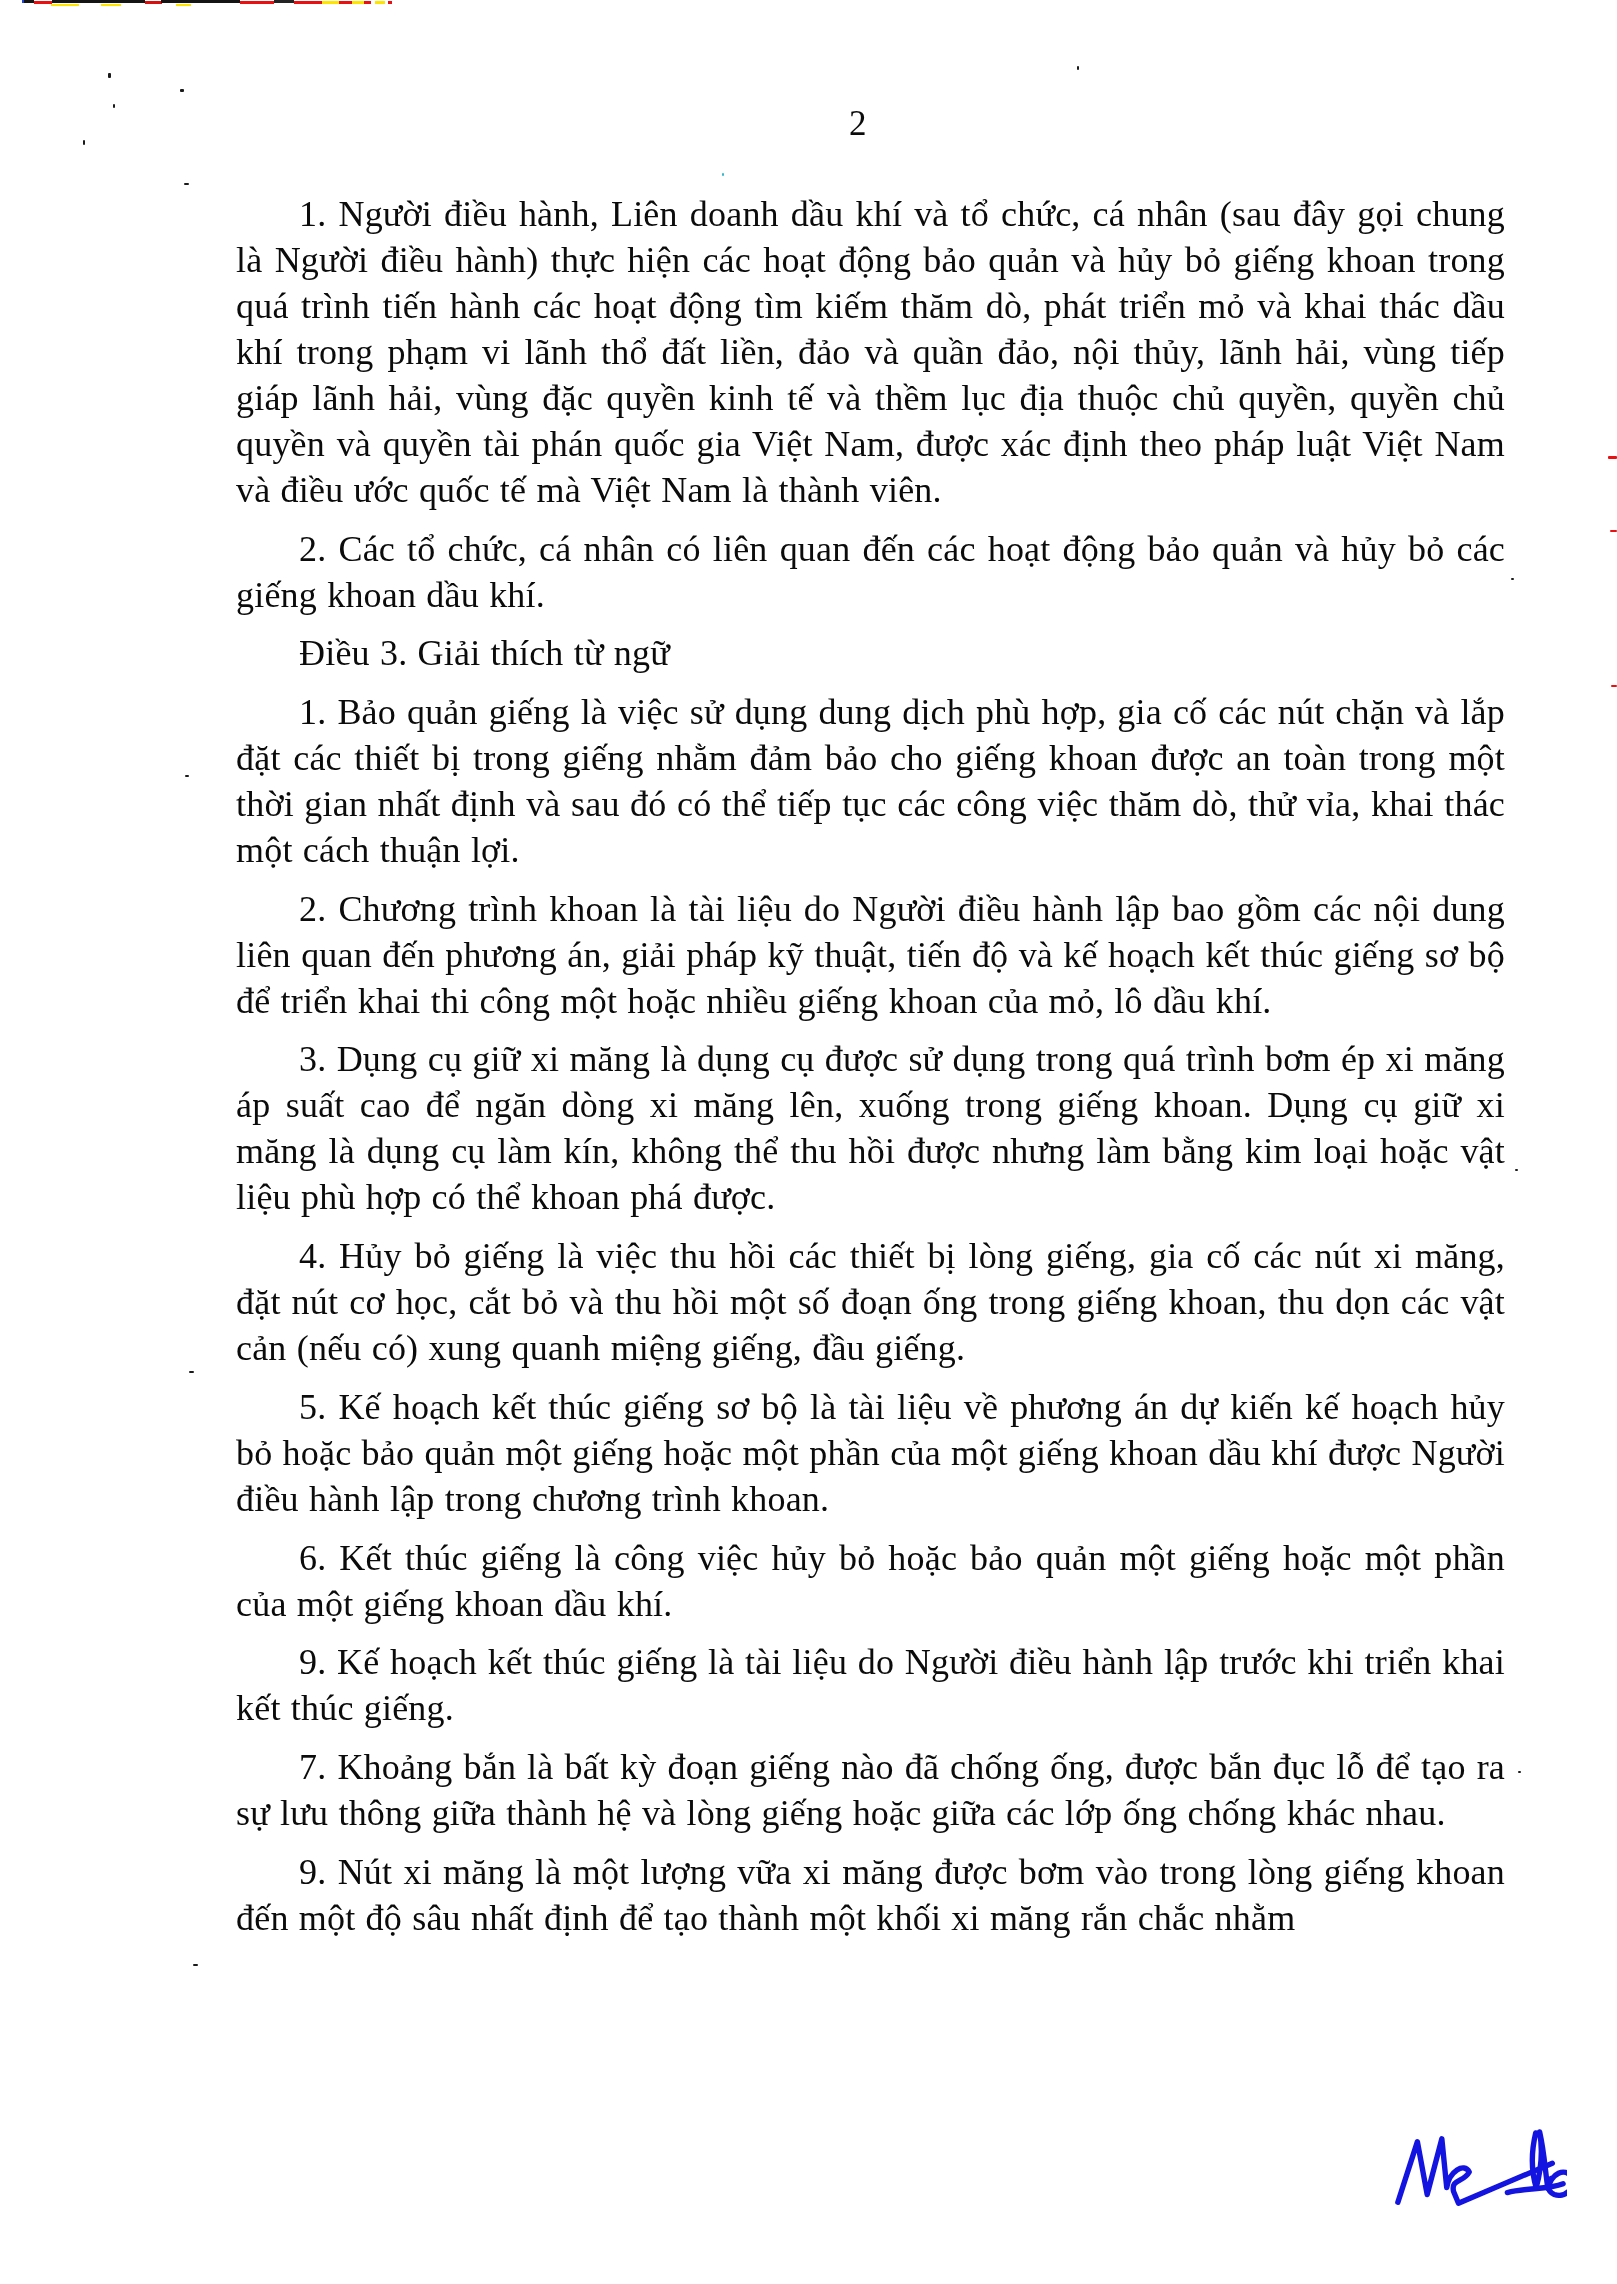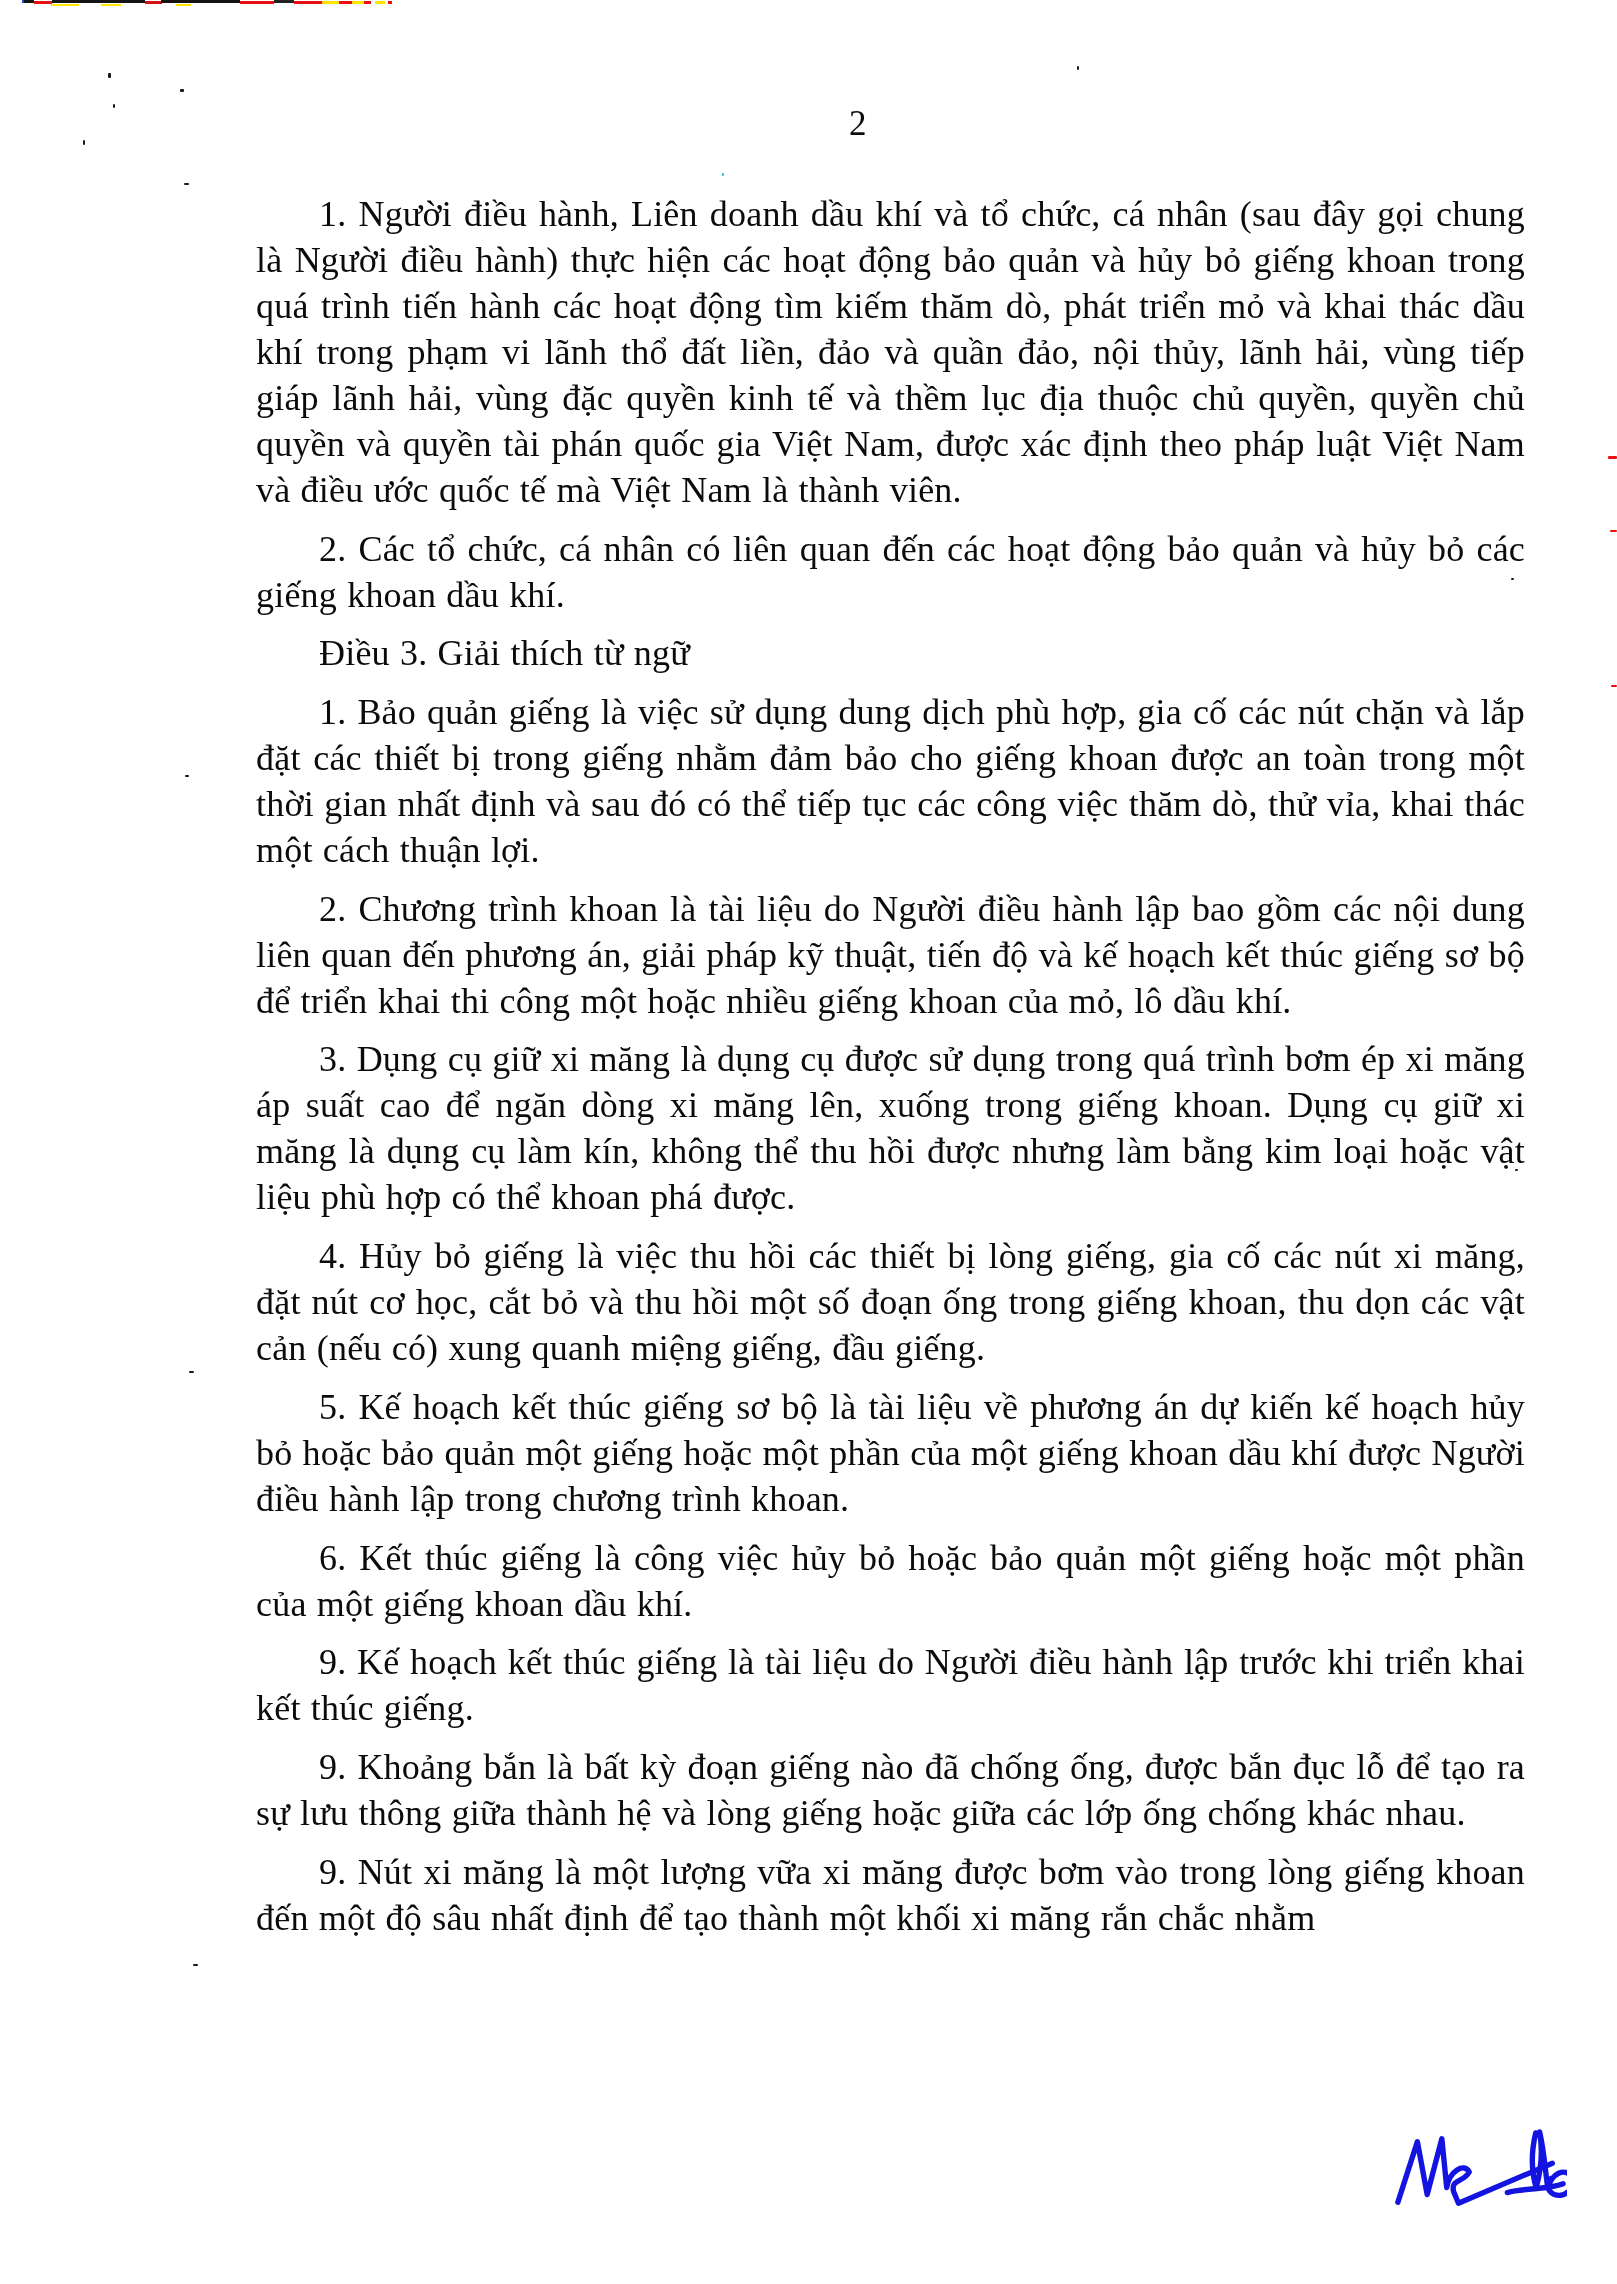--- a/index.html
+++ b/index.html
@@ -12,21 +12,21 @@
     color:#0b0b0b;
     overflow:hidden;
   }
   
   .page-number{
     position:absolute;top:104px;left:849px;
     font-size:35px;line-height:39px;
   }
   
   .content{
-    position:absolute;left:256px;top:191px;width:1269px;
+    position:absolute;left:236px;top:191px;width:1269px;
   }
   .para{
     margin:0 0 12.7px 0;
     font-size:36px;
     line-height:46px;
     text-align:justify;
     text-indent:63px;
     letter-spacing:0.2px;
     word-spacing:1px;
   }
@@ -76,21 +76,21 @@
     <p class="para">1. Người điều hành, Liên doanh dầu khí và tổ chức, cá nhân (sau đây gọi chung là Người điều hành) thực hiện các hoạt động bảo quản và hủy bỏ giếng khoan trong quá trình tiến hành các hoạt động tìm kiếm thăm dò, phát triển mỏ và khai thác dầu khí trong phạm vi lãnh thổ đất liền, đảo và quần đảo, nội thủy, lãnh hải, vùng tiếp giáp lãnh hải, vùng đặc quyền kinh tế và thềm lục địa thuộc chủ quyền, quyền chủ quyền và quyền tài phán quốc gia Việt Nam, được xác định theo pháp luật Việt Nam và điều ước quốc tế mà Việt Nam là thành viên.</p>
     <p class="para">2. Các tổ chức, cá nhân có liên quan đến các hoạt động bảo quản và hủy bỏ các giếng khoan dầu khí.</p>
     <p class="para heading">Điều 3. Giải thích từ ngữ</p>
     <p class="para">1. Bảo quản giếng là việc sử dụng dung dịch phù hợp, gia cố các nút chặn và lắp đặt các thiết bị trong giếng nhằm đảm bảo cho giếng khoan được an toàn trong một thời gian nhất định và sau đó có thể tiếp tục các công việc thăm dò, thử vỉa, khai thác một cách thuận lợi.</p>
     <p class="para">2. Chương trình khoan là tài liệu do Người điều hành lập bao gồm các nội dung liên quan đến phương án, giải pháp kỹ thuật, tiến độ và kế hoạch kết thúc giếng sơ bộ để triển khai thi công một hoặc nhiều giếng khoan của mỏ, lô dầu khí.</p>
     <p class="para">3. Dụng cụ giữ xi măng là dụng cụ được sử dụng trong quá trình bơm ép xi măng áp suất cao để ngăn dòng xi măng lên, xuống trong giếng khoan. Dụng cụ giữ xi măng là dụng cụ làm kín, không thể thu hồi được nhưng làm bằng kim loại hoặc vật liệu phù hợp có thể khoan phá được.</p>
     <p class="para">4. Hủy bỏ giếng là việc thu hồi các thiết bị lòng giếng, gia cố các nút xi măng, đặt nút cơ học, cắt bỏ và thu hồi một số đoạn ống trong giếng khoan, thu dọn các vật cản (nếu có) xung quanh miệng giếng, đầu giếng.</p>
     <p class="para">5. Kế hoạch kết thúc giếng sơ bộ là tài liệu về phương án dự kiến kế hoạch hủy bỏ hoặc bảo quản một giếng hoặc một phần của một giếng khoan dầu khí được Người điều hành lập trong chương trình khoan.</p>
     <p class="para">6. Kết thúc giếng là công việc hủy bỏ hoặc bảo quản một giếng hoặc một phần của một giếng khoan dầu khí.</p>
     <p class="para">9. Kế hoạch kết thúc giếng là tài liệu do Người điều hành lập trước khi triển khai kết thúc giếng.</p>
-    <p class="para">9. Khoảng bắn là bất kỳ đoạn giếng nào đã chống ống, được bắn đục lỗ để tạo ra sự lưu thông giữa thành hệ và lòng giếng hoặc giữa các lớp ống chống khác nhau.</p>
+    <p class="para">7. Khoảng bắn là bất kỳ đoạn giếng nào đã chống ống, được bắn đục lỗ để tạo ra sự lưu thông giữa thành hệ và lòng giếng hoặc giữa các lớp ống chống khác nhau.</p>
     <p class="para">9. Nút xi măng là một lượng vữa xi măng được bơm vào trong lòng giếng khoan đến một độ sâu nhất định để tạo thành một khối xi măng rắn chắc nhằm</p>
   </div>
 
   <span class="speck" style="left:108px;top:73px;width:2.9px;height:4.9px;"></span>
   <span class="speck" style="left:180px;top:89px;width:4.4px;height:3.4px;"></span>
   <span class="speck" style="left:113px;top:104px;width:2.4px;height:4.4px;"></span>
   <span class="speck" style="left:83px;top:140px;width:2.4px;height:5.4px;"></span>
   <span class="speck" style="left:1077px;top:66px;width:2px;height:4.4px;"></span>
   <span class="speck cyan" style="left:722px;top:173px;width:2.4px;height:3.4px;"></span>
   <span class="speck" style="left:184px;top:183px;width:5.4px;height:2.4px;"></span>

